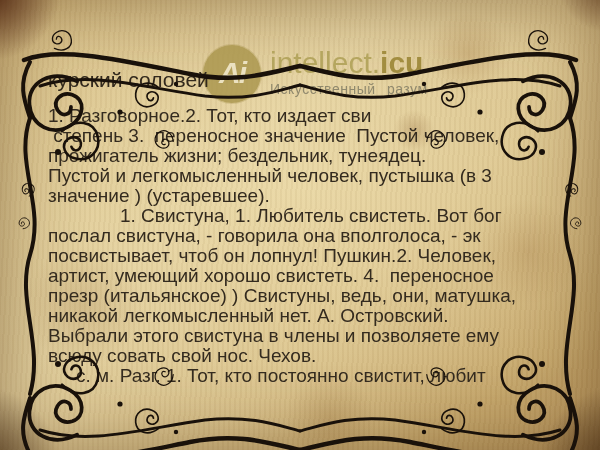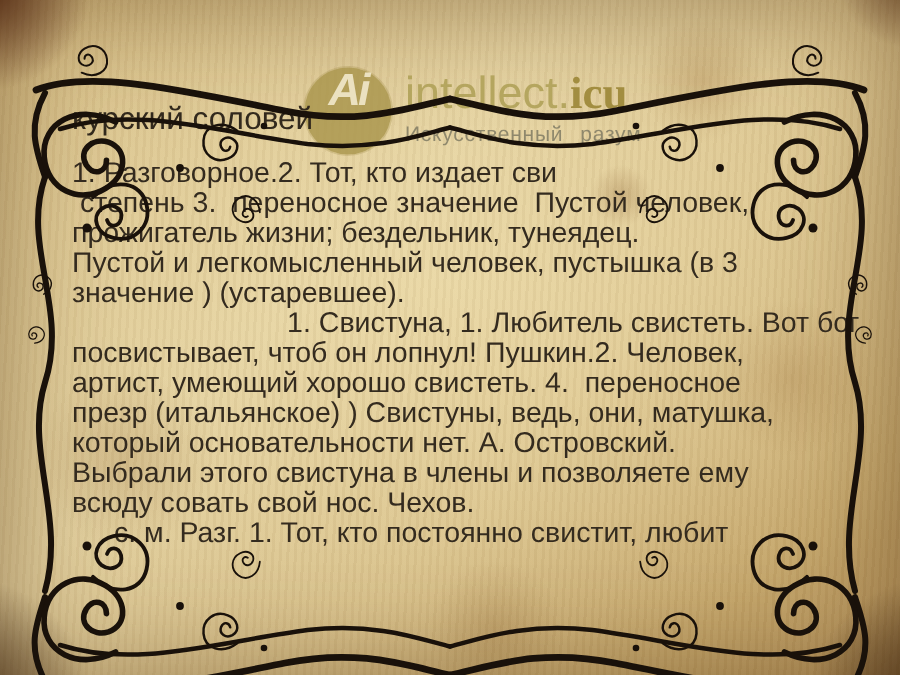--- a/index.html
+++ b/index.html
@@ -19,31 +19,31 @@
       repeating-linear-gradient(93deg, rgba(115,85,38,.05) 0 2px, rgba(255,244,205,.04) 2px 5px),
       radial-gradient(ellipse 420px 260px at 50% 42%, rgba(244,229,180,.55), rgba(244,229,180,0) 95%),
       linear-gradient(135deg,#d2b87f 0%, #e0cd9c 38%, #d8c08a 62%, #c3a469 85%, #b2905a 100%);
     box-shadow: inset 0 0 70px rgba(92,60,22,.5);
   }
   svg.frame{position:absolute;left:0;top:0;z-index:4;pointer-events:none;}
   .logo{position:absolute;left:203px;top:45px;z-index:2;display:flex;align-items:flex-start;}
   .badge{
     width:58px;height:58px;border-radius:50%;
     background:rgba(168,148,74,.8);
-    display:flex;align-items:flex-start;justify-content:center;
+    display:flex;align-items:center;justify-content:center;
     box-shadow:0 0 0 1px rgba(150,130,60,.25);
   }
   .badge span{
     color:rgba(238,229,198,.95);font-size:30px;font-weight:bold;
     font-style:italic;letter-spacing:-2px;transform:translateY(-1px);
   }
   .logo-col{margin-left:9px;}
   .brandline{font-size:30px;line-height:32px;letter-spacing:0px;margin-top:2px;}
   .brand{color:rgba(178,163,92,.95);font-weight:400;}
-  .tld{color:rgba(160,140,62,.98);font-weight:700;font-family:Liberation Serif, serif;}
+  .tld{color:rgba(160,140,62,.98);font-weight:700;}
   .tagline{font-size:14px;color:rgba(138,132,105,.95);margin-top:2px;word-spacing:7px;letter-spacing:.5px;}
   .title{
     position:absolute;left:48px;top:68px;z-index:3;margin:0;
     font-size:21px;font-weight:400;color:#32291d;
   }
   .bodytext{
     position:absolute;left:48px;top:106px;width:525px;z-index:3;
     font-size:19px;line-height:20px;color:#342b1f;
   }
   .bodytext .line{white-space:pre;height:20px;}
@@ -98,23 +98,24 @@
   </div>
 
   <h1 class="title">курский соловей</h1>
 
   <div class="bodytext">
       <div class="line">1. Разговорное.2. Тот, кто издает сви</div>
       <div class="line"> степень 3.  переносное значение  Пустой человек,</div>
       <div class="line">прожигатель жизни; бездельник, тунеядец.</div>
       <div class="line">Пустой и легкомысленный человек, пустышка (в 3</div>
       <div class="line">значение ) (устаревшее).</div>
-      <div class="line" style="padding-left: 72px; text-align: right;">1. Свистуна, 1. Любитель свистеть. Вот бог</div>
+      <div class="line" style="padding-left: 72px;">1. Свистуна, 1. Любитель свистеть. Вот бог</div>
+      <div class="line">послал свистуна, - говорила она вполголоса, - эк</div>
       <div class="line">посвистывает, чтоб он лопнул! Пушкин.2. Человек,</div>
       <div class="line">артист, умеющий хорошо свистеть. 4.  переносное</div>
       <div class="line">презр (итальянское) ) Свистуны, ведь, они, матушка,</div>
-      <div class="line">который основательности нет. А. Островский.</div>
+      <div class="line">никакой легкомысленный нет. А. Островский.</div>
       <div class="line">Выбрали этого свистуна в члены и позволяете ему</div>
       <div class="line">всюду совать свой нос. Чехов.</div>
       <div class="line" style="padding-left: 28px;">с. м. Разг. 1. Тот, кто постоянно свистит, любит</div>
     </div>
 
 </div>
 
 </body></html>

